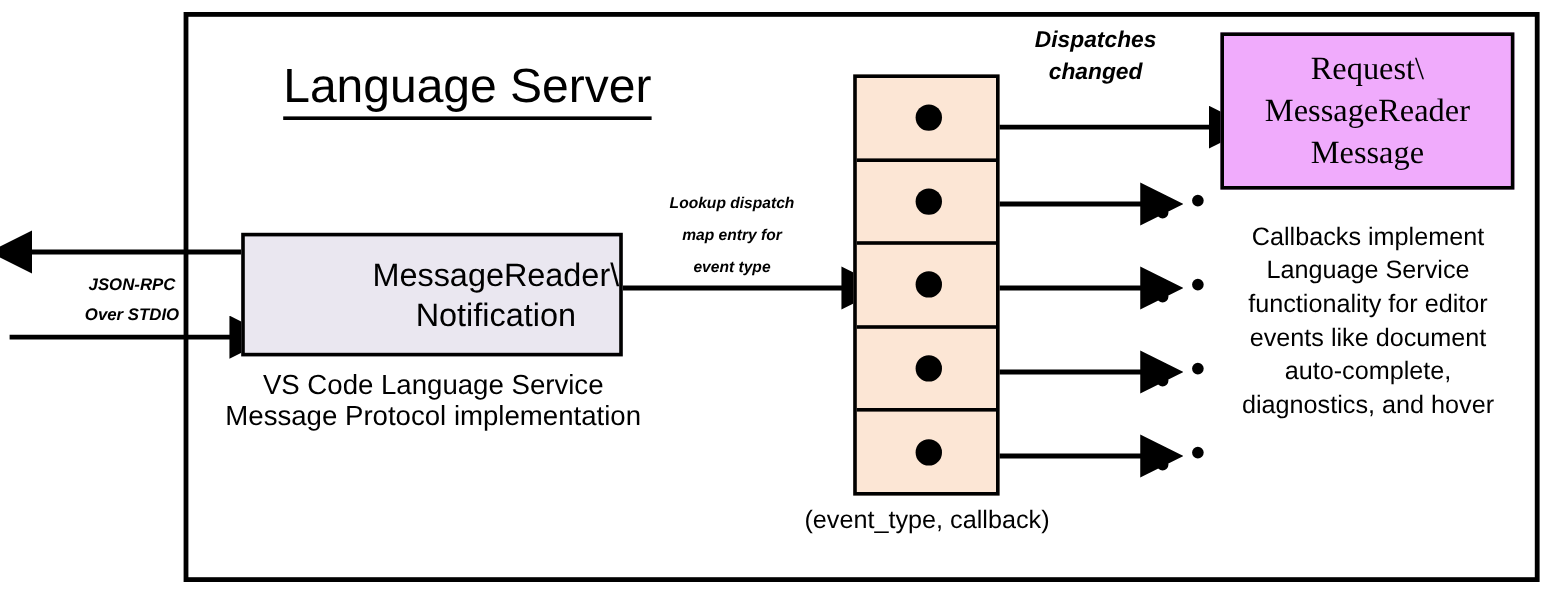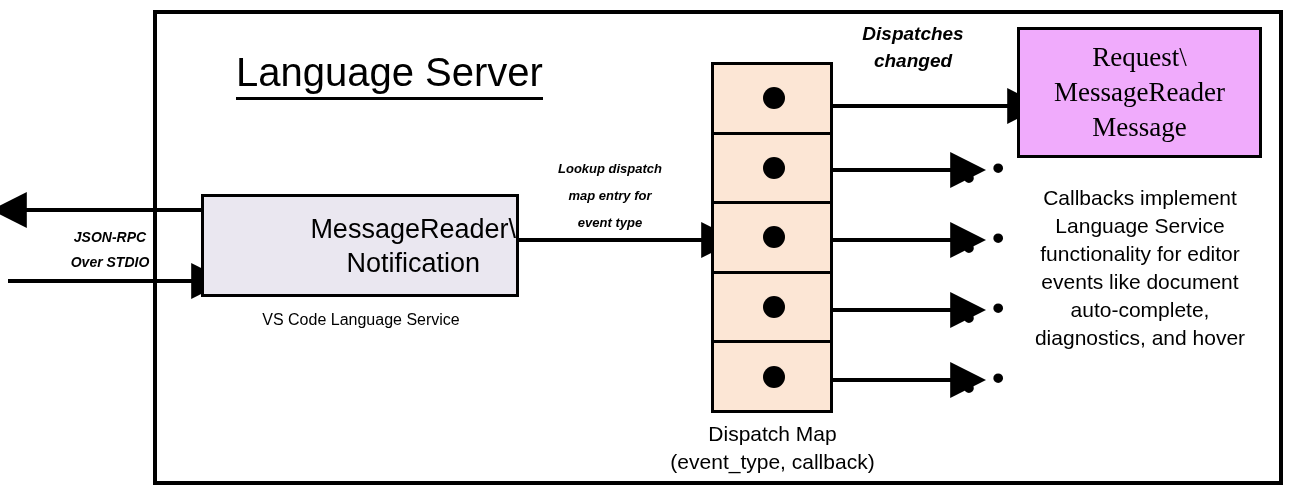--- a/index.html
+++ b/index.html
@@ -62,21 +62,21 @@
     justify-content: flex-end;
     text-align: center;
     font-size: 27px;
     line-height: 34px;
   }
   #reader-caption {
     left: 176px;
     top: 307px;
     width: 370px;
     text-align: center;
-    font-size: 16px;
+    font-size: 23px;
     line-height: 26px;
   }
 
   
   #jsonrpc-label {
     left: 30px;
     top: 225px;
     width: 160px;
     text-align: center;
     font-size: 14px;
@@ -247,20 +247,21 @@
   </div>
 
   <div class="abs" id="reader-box">
     <div>
       <div>MessageReader\</div>
       <div>Notification</div>
     </div>
   </div>
   <div class="abs" id="reader-caption">
     <div>VS Code Language Service</div>
+    <div>Message Protocol implementation</div>
   </div>
 
   <div class="abs" id="lookup-label">
     <div>Lookup dispatch</div>
     <div>map entry for</div>
     <div>event type</div>
   </div>
 
   <div class="abs" id="dispatch-map">
     <div class="map-row">
@@ -273,21 +274,20 @@
         <span class="map-dot"></span>
       </div>
     <div class="map-row">
         <span class="map-dot"></span>
       </div>
     <div class="map-row">
         <span class="map-dot"></span>
       </div>
   </div>
   <div class="abs" id="map-caption">
-    <div>Dispatch Map</div>
     <div>(event_type, callback)</div>
   </div>
 
   <div class="abs" id="dispatch-label">
     <div>Dispatches</div>
     <div>changed</div>
   </div>
 
   <div class="abs ellipsis" style="left:963px; top:162px; width:60px;">• • •</div>
   <div class="abs ellipsis" style="left:963px; top:232px; width:60px;">• • •</div>

